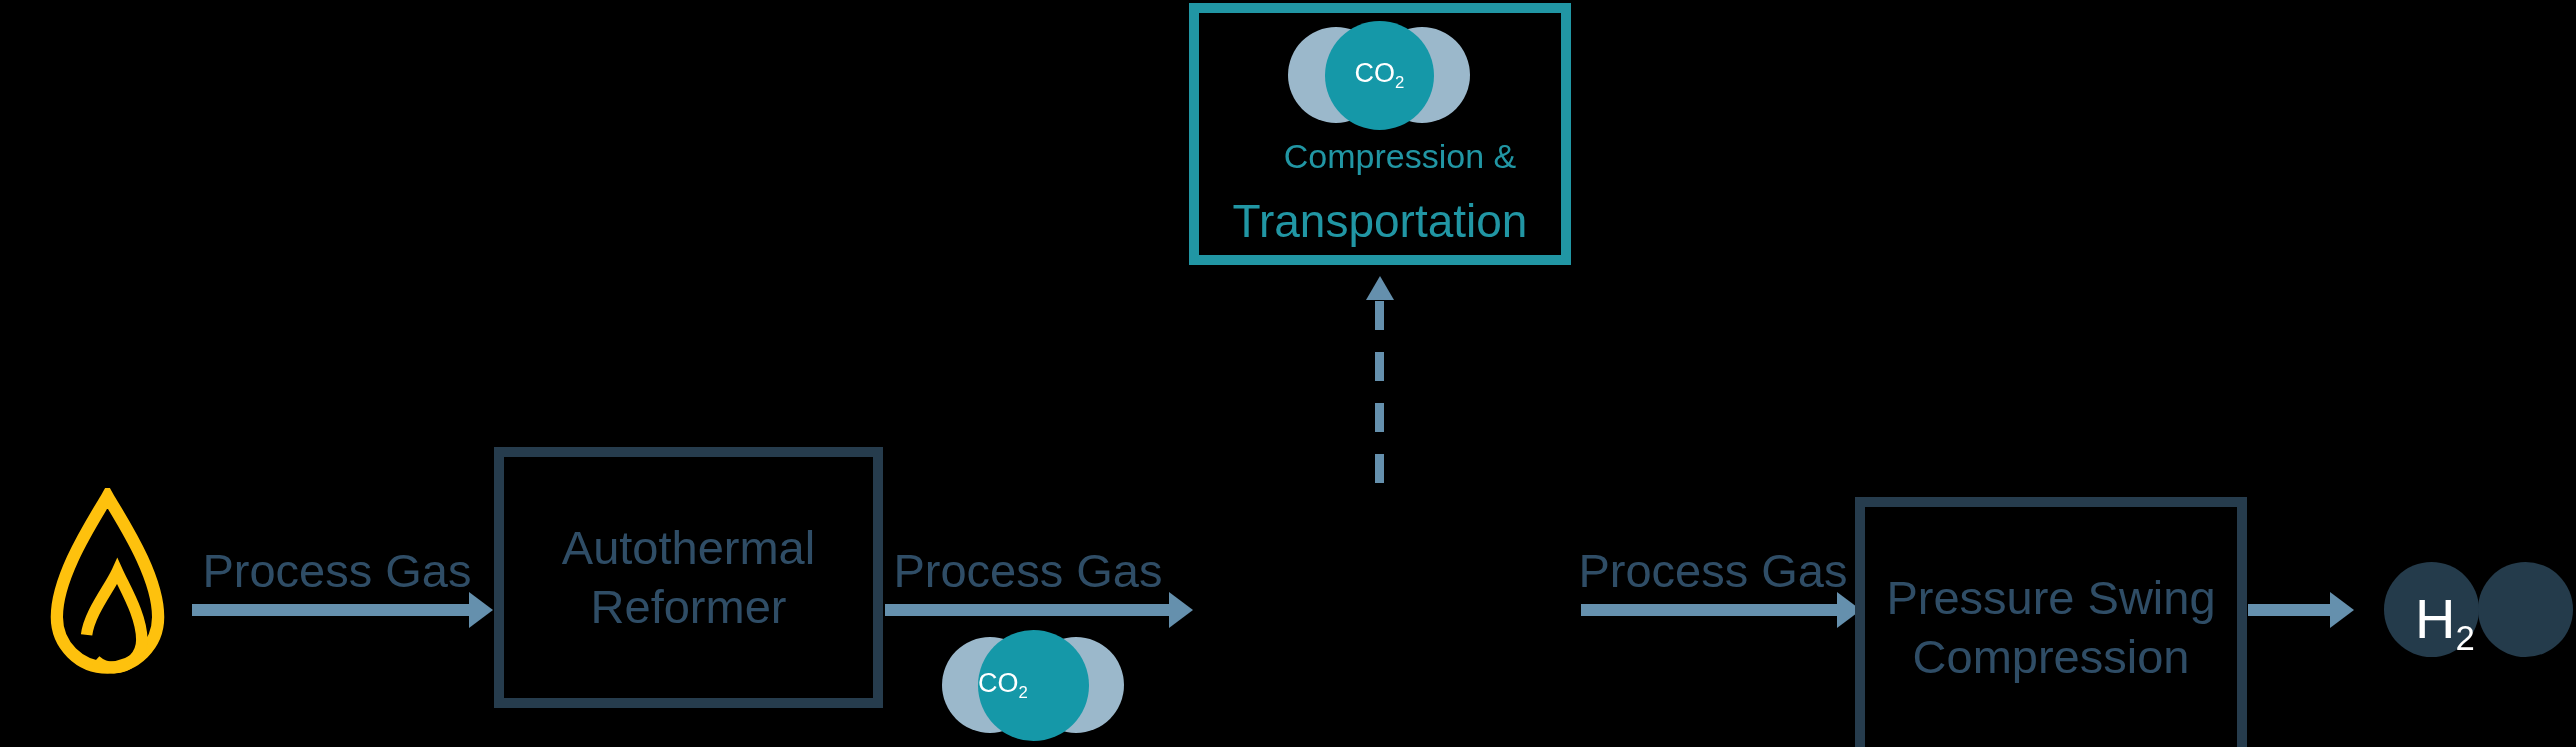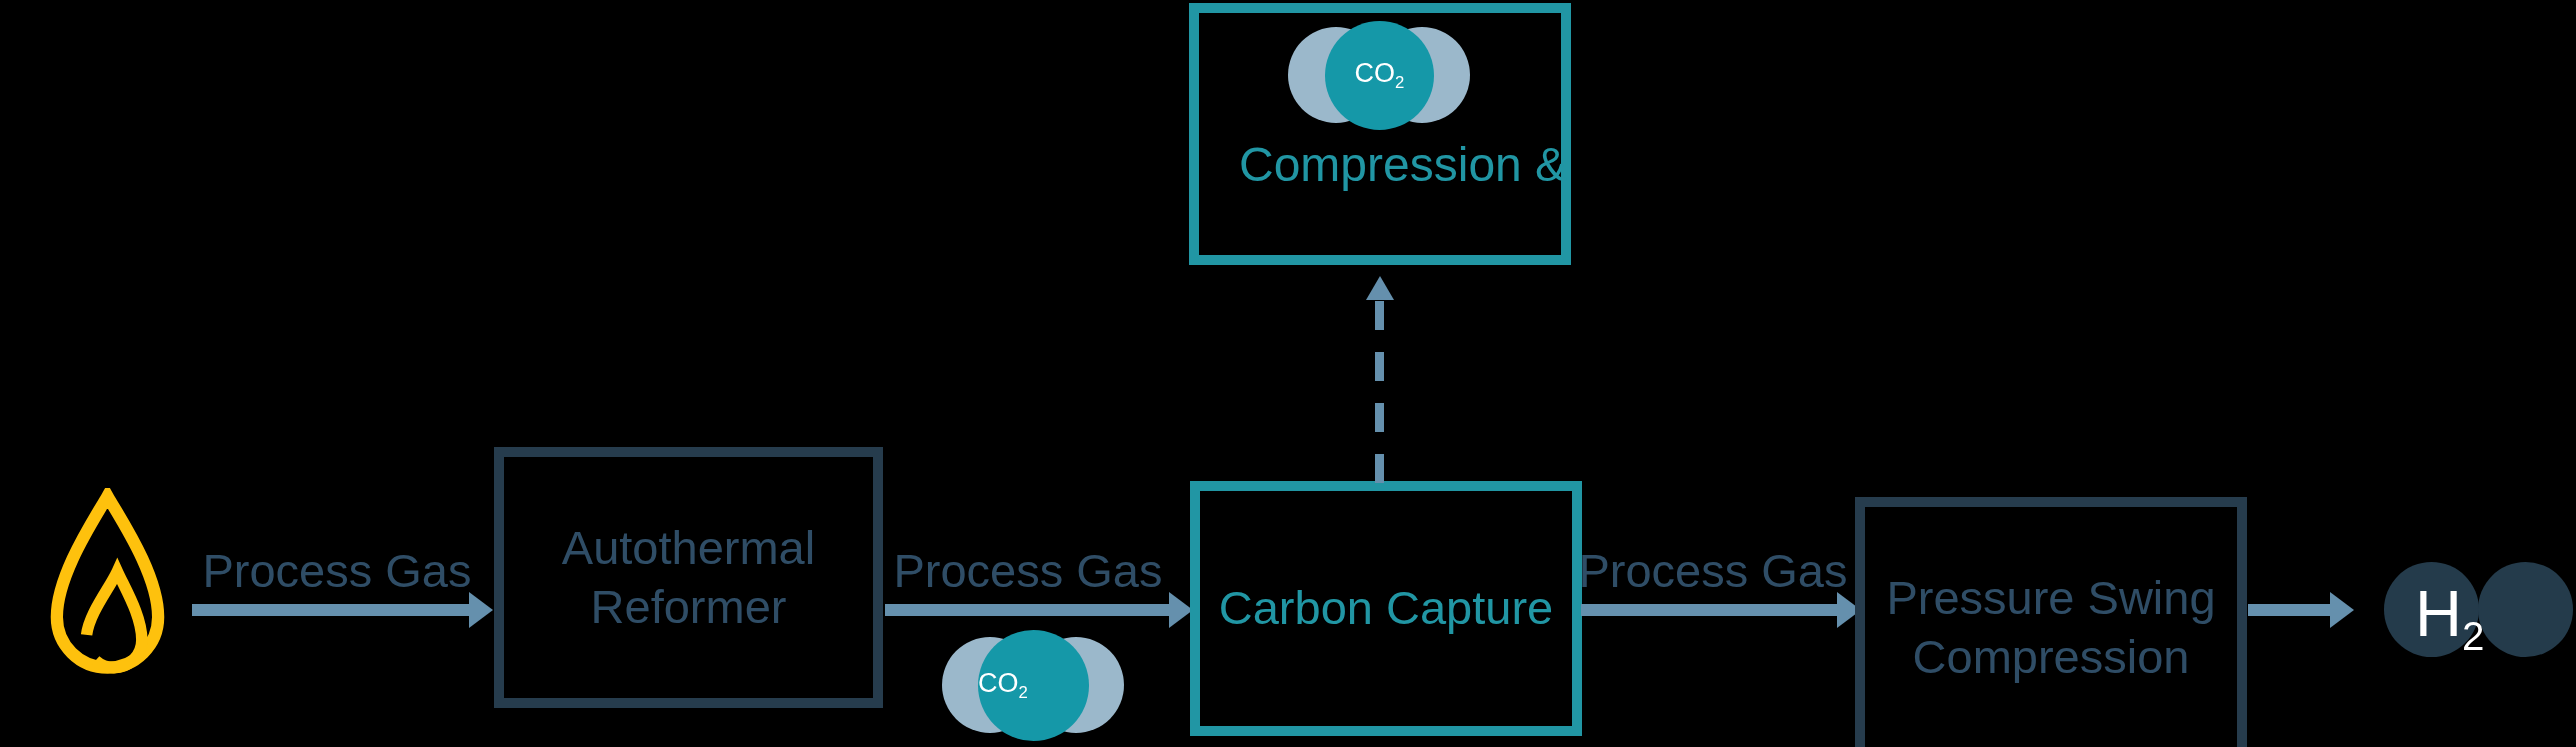--- a/index.html
+++ b/index.html
@@ -113,39 +113,37 @@
 
   <div class="molecule" style="left:942px;top:630px;width:183px;height:111px;">
     <div class="atom light" style="left:0px;top:7.3px;"></div>
     <div class="atom light" style="left:86px;top:7.3px;"></div>
     <div class="atom teal" style="left:36px;top:0px;"></div>
     <div class="mol-label" style="left:36px;top:38px;width:111px;font-size:27px;">
       <span>CO</span><sub>2</sub>
     </div>
   </div>
 
-  <div class="node-box teal" style="left:1190px;top:481px;width:392px;height:255px;">
-    <div class="node-label big">Carbon Capture</div>
-  </div>
 
   <div class="dashed-arrow" style="left:1366px;top:276px;width:28px;height:210px;">
     <div class="head-up" style="left:0;top:0;"></div>
     <div class="dash-shaft" style="left:9px;top:24.5px;height:185px;"></div>
   </div>
 
   <div class="node-box teal" style="left:1189px;top:3.3px;width:382px;height:262px;justify-content:flex-start;">
     <div class="molecule" style="left:89px;top:7.3px;width:183px;height:109px;">
       <div class="atom light" style="left:0px;top:6.5px;"></div>
       <div class="atom light" style="left:86px;top:6.5px;"></div>
       <div class="atom teal" style="left:37px;top:0px;width:109px;height:109px;"></div>
       <div class="mol-label" style="left:37px;top:37px;width:109px;font-size:27px;">
         <span>CO</span><sub>2</sub>
       </div>
     </div>
-    <div class="node-label" style="position:absolute;left:0;right:0;top:122px;font-size:48px;margin-left:40px;">Compression &amp;</div>
+    <div class="node-label" style="position:absolute;left:0;right:0;top:122px;font-size:34px;margin-left:40px;">Compression &amp;</div>
+    <div class="node-label" style="position:absolute;left:0;right:0;top:180px;font-size:46px;">Transportation</div>
   </div>
 
   <div class="flow-label" style="left:1558px;top:543px;">Process Gas</div>
   <div class="arrow" style="left:1581px;top:592px;width:281px;height:36px;">
     <div class="shaft" style="width:256px;"></div>
     <div class="head" style="left:256px;"></div>
   </div>
 
   <div class="node-box dark" style="left:1855px;top:477px;width:392px;height:261px;margin-top:20px;">
     <div class="node-label">Pressure Swing</div>
@@ -153,19 +151,19 @@
   </div>
 
   <div class="arrow" style="left:2248px;top:592px;width:106px;height:36px;">
     <div class="shaft" style="width:82px;"></div>
     <div class="head" style="left:82px;"></div>
   </div>
 
   <div class="molecule" style="left:2384px;top:562px;width:188px;height:95px;">
     <div class="atom dark" style="left:94px;top:0px;"></div>
     <div class="atom dark" style="left:0px;top:0px;"></div>
-    <div class="mol-label" style="left:31px;top:14px;width:131px;font-size:65px;">
+    <div class="mol-label" style="left:31px;top:24px;width:131px;font-size:56px;">
       <span>H</span><sub>2</sub>
     </div>
   </div>
 
 </div>
 
 
 </body></html>

